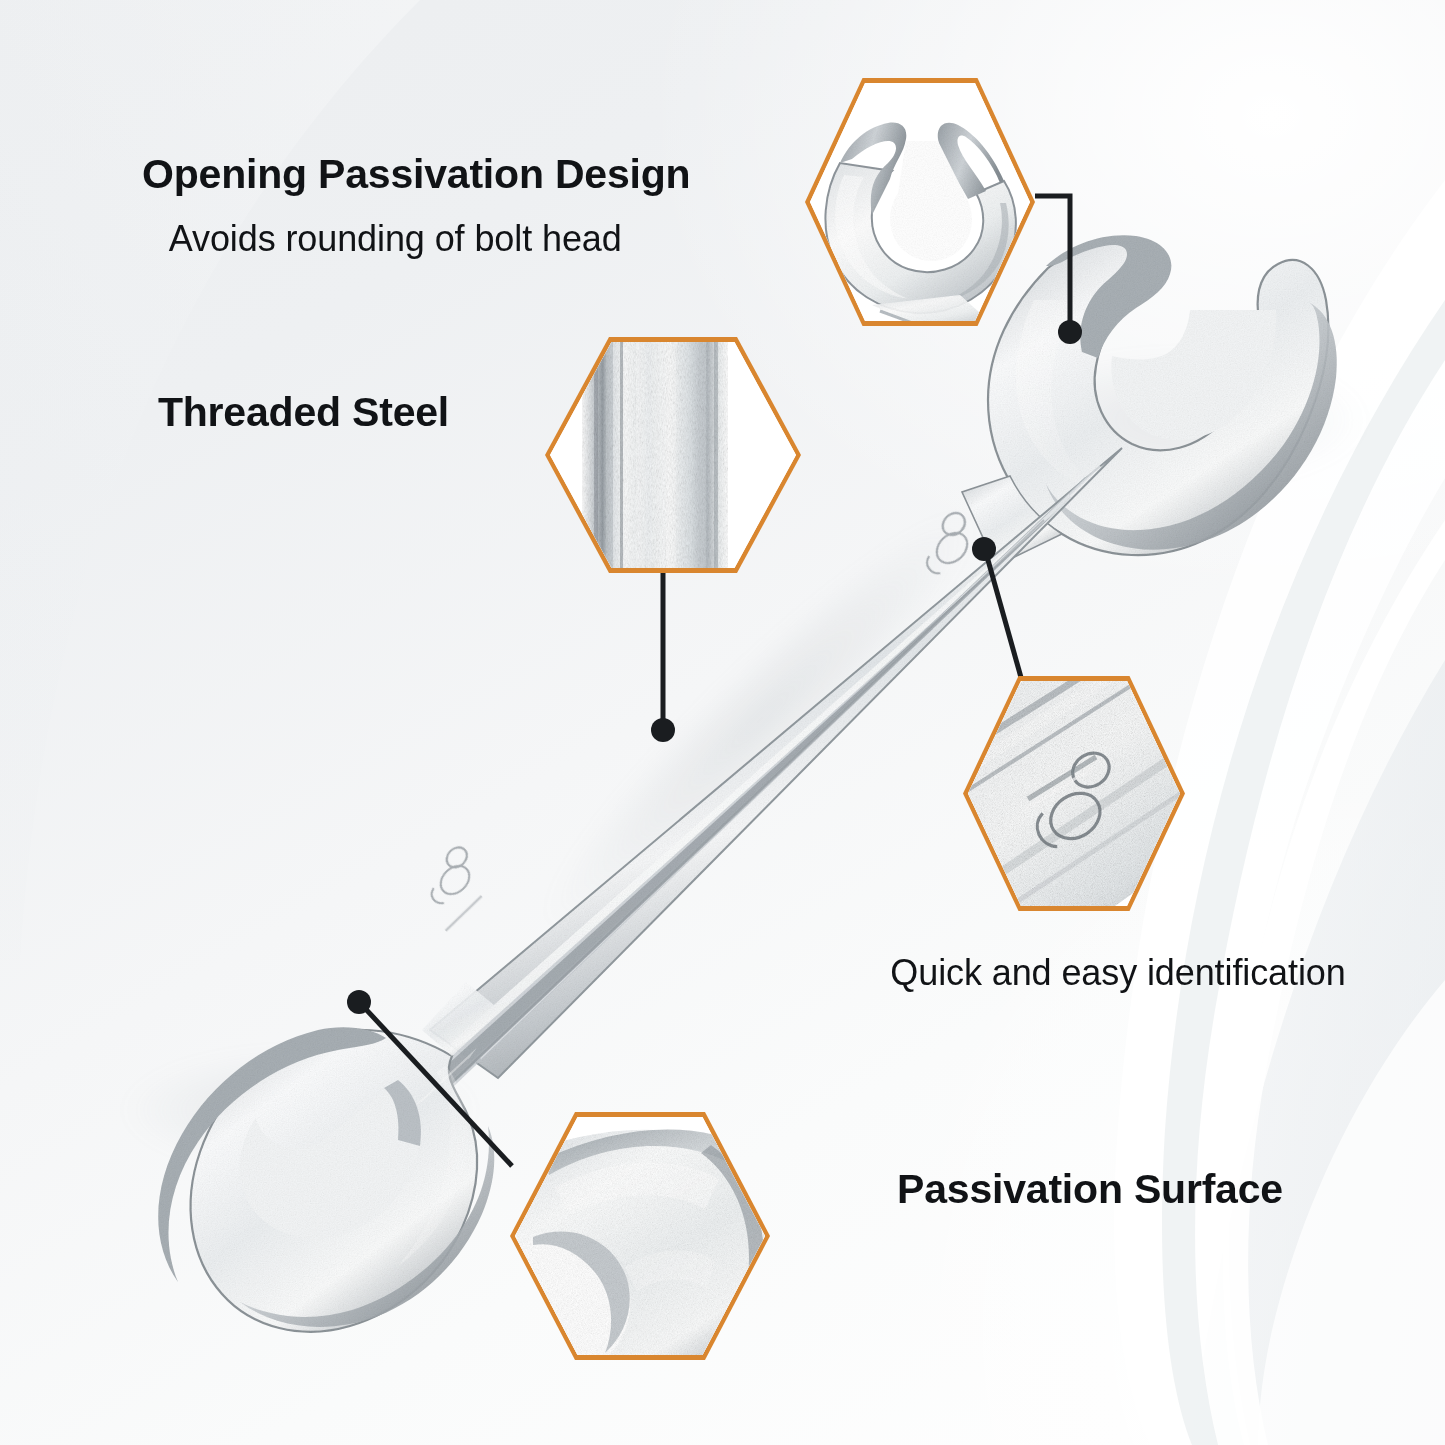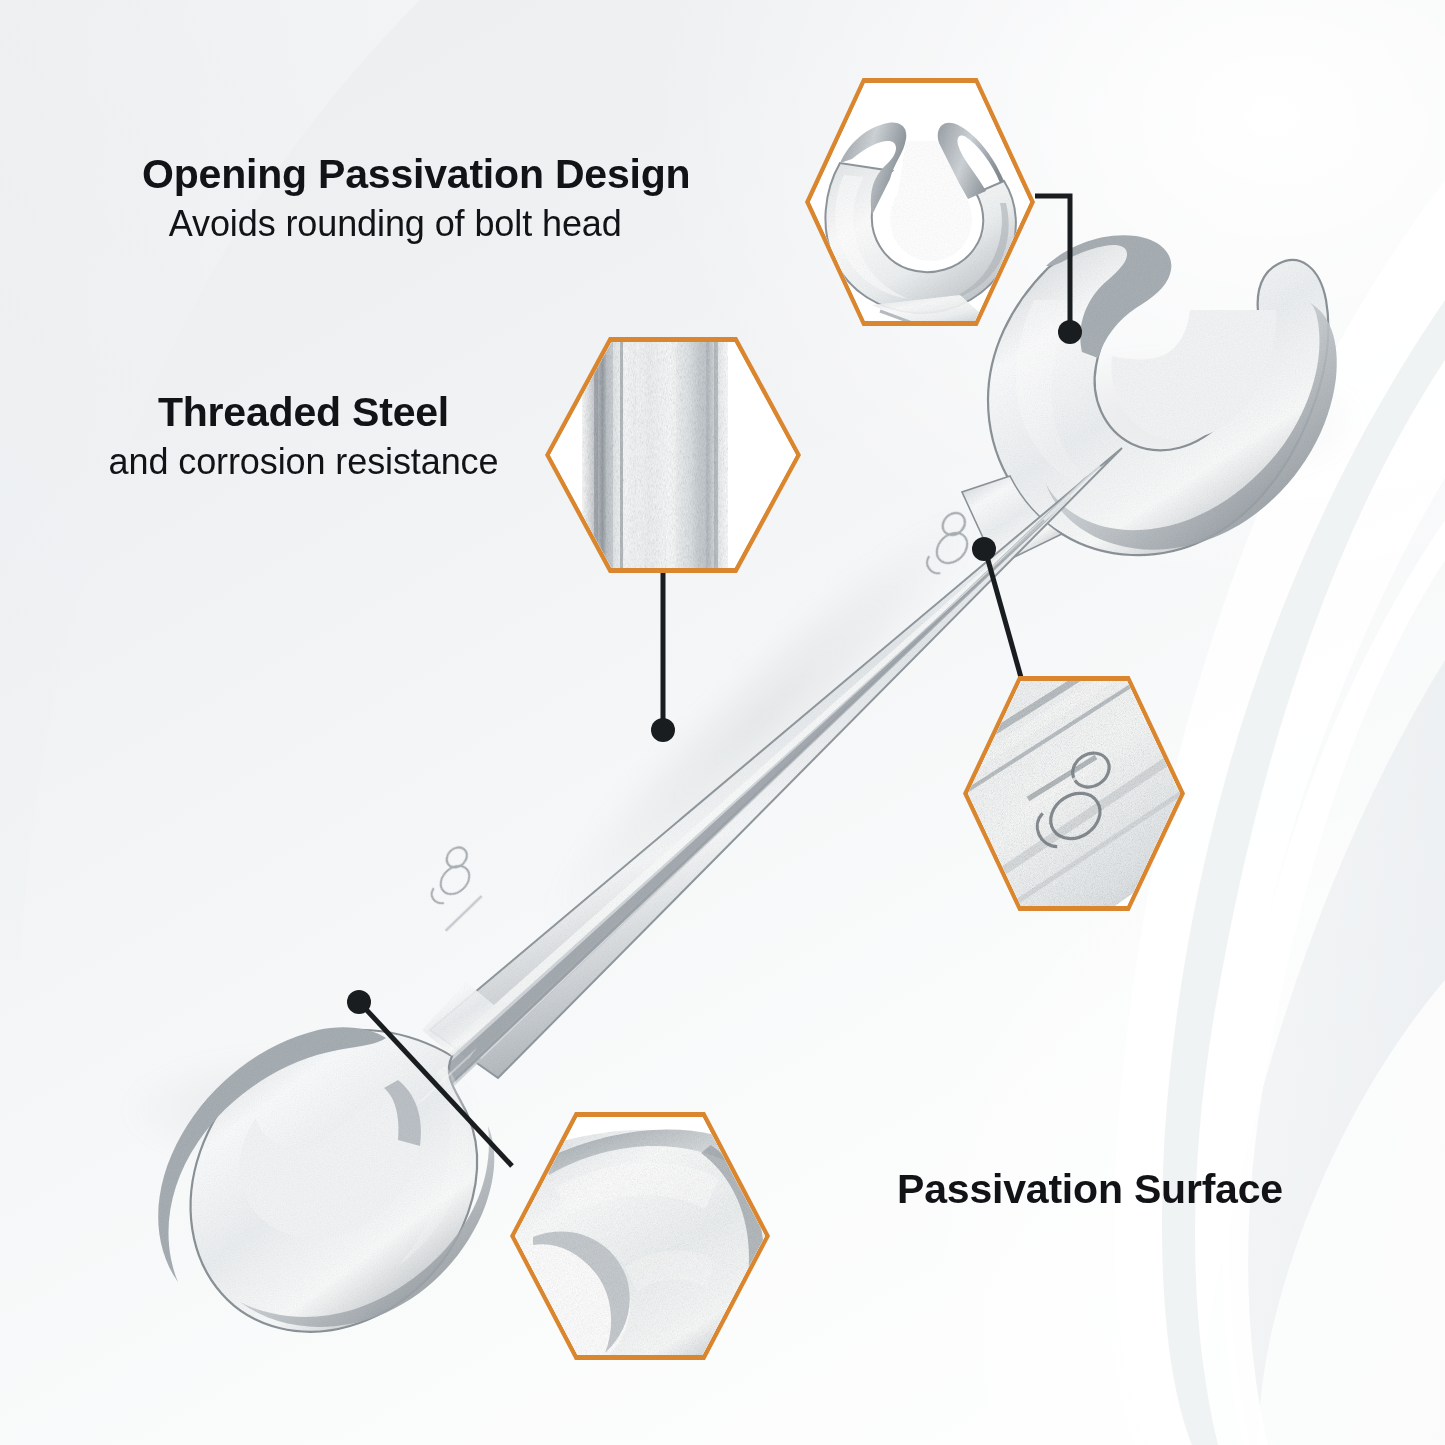--- a/index.html
+++ b/index.html
@@ -50,21 +50,21 @@
   .callout-title {
     font-weight: bold;
     font-size: 41px;
     letter-spacing: -0.2px;
     white-space: nowrap;
   }
   .callout-sub {
     font-weight: normal;
     font-size: 36px;
     letter-spacing: -0.1px;
-    margin-top: 5px;
+    margin-top: 20px;
   }
   .callout-sub span { display: block; white-space: nowrap; }
 
   .t-opening        { left: 142px; top: 150px;  text-align: left; }
   .t-opening .callout-sub { text-align: center; padding-right: 42px; }
 
   .t-threaded       { left: 76px;  top: 388px;  text-align: center; width: 455px; }
   .t-clear          { left: 848px; top: 932px;  text-align: center; width: 540px; }
   .t-galvanized     { left: 790px; top: 1165px; text-align: center; width: 600px; }
 
@@ -341,25 +341,27 @@
   <div class="callout-text t-opening">
     <div class="callout-title">Opening Passivation Design</div>
     <div class="callout-sub">
       <span>Avoids rounding of bolt head</span>
     </div>
   </div>
 
   <div class="callout-text t-threaded">
     <div class="callout-title">Threaded Steel</div>
     <div class="callout-sub">
-      <span>and corrosion resistance</span>
     </div>
   </div>
 
   <div class="callout-text t-clear">
+    <div class="callout-sub">
+      <span>Quick and easy identification</span>
+    </div>
   </div>
 
   <div class="callout-text t-galvanized">
     <div class="callout-title">Passivation Surface</div>
   </div>
 
   <svg id="connectors" viewBox="0 0 1445 1445">
     <g stroke="#1a1d20" stroke-width="5" fill="none" stroke-linecap="butt">
 
       <path d="M1035,196 L1070,196 L1070,332"></path>

